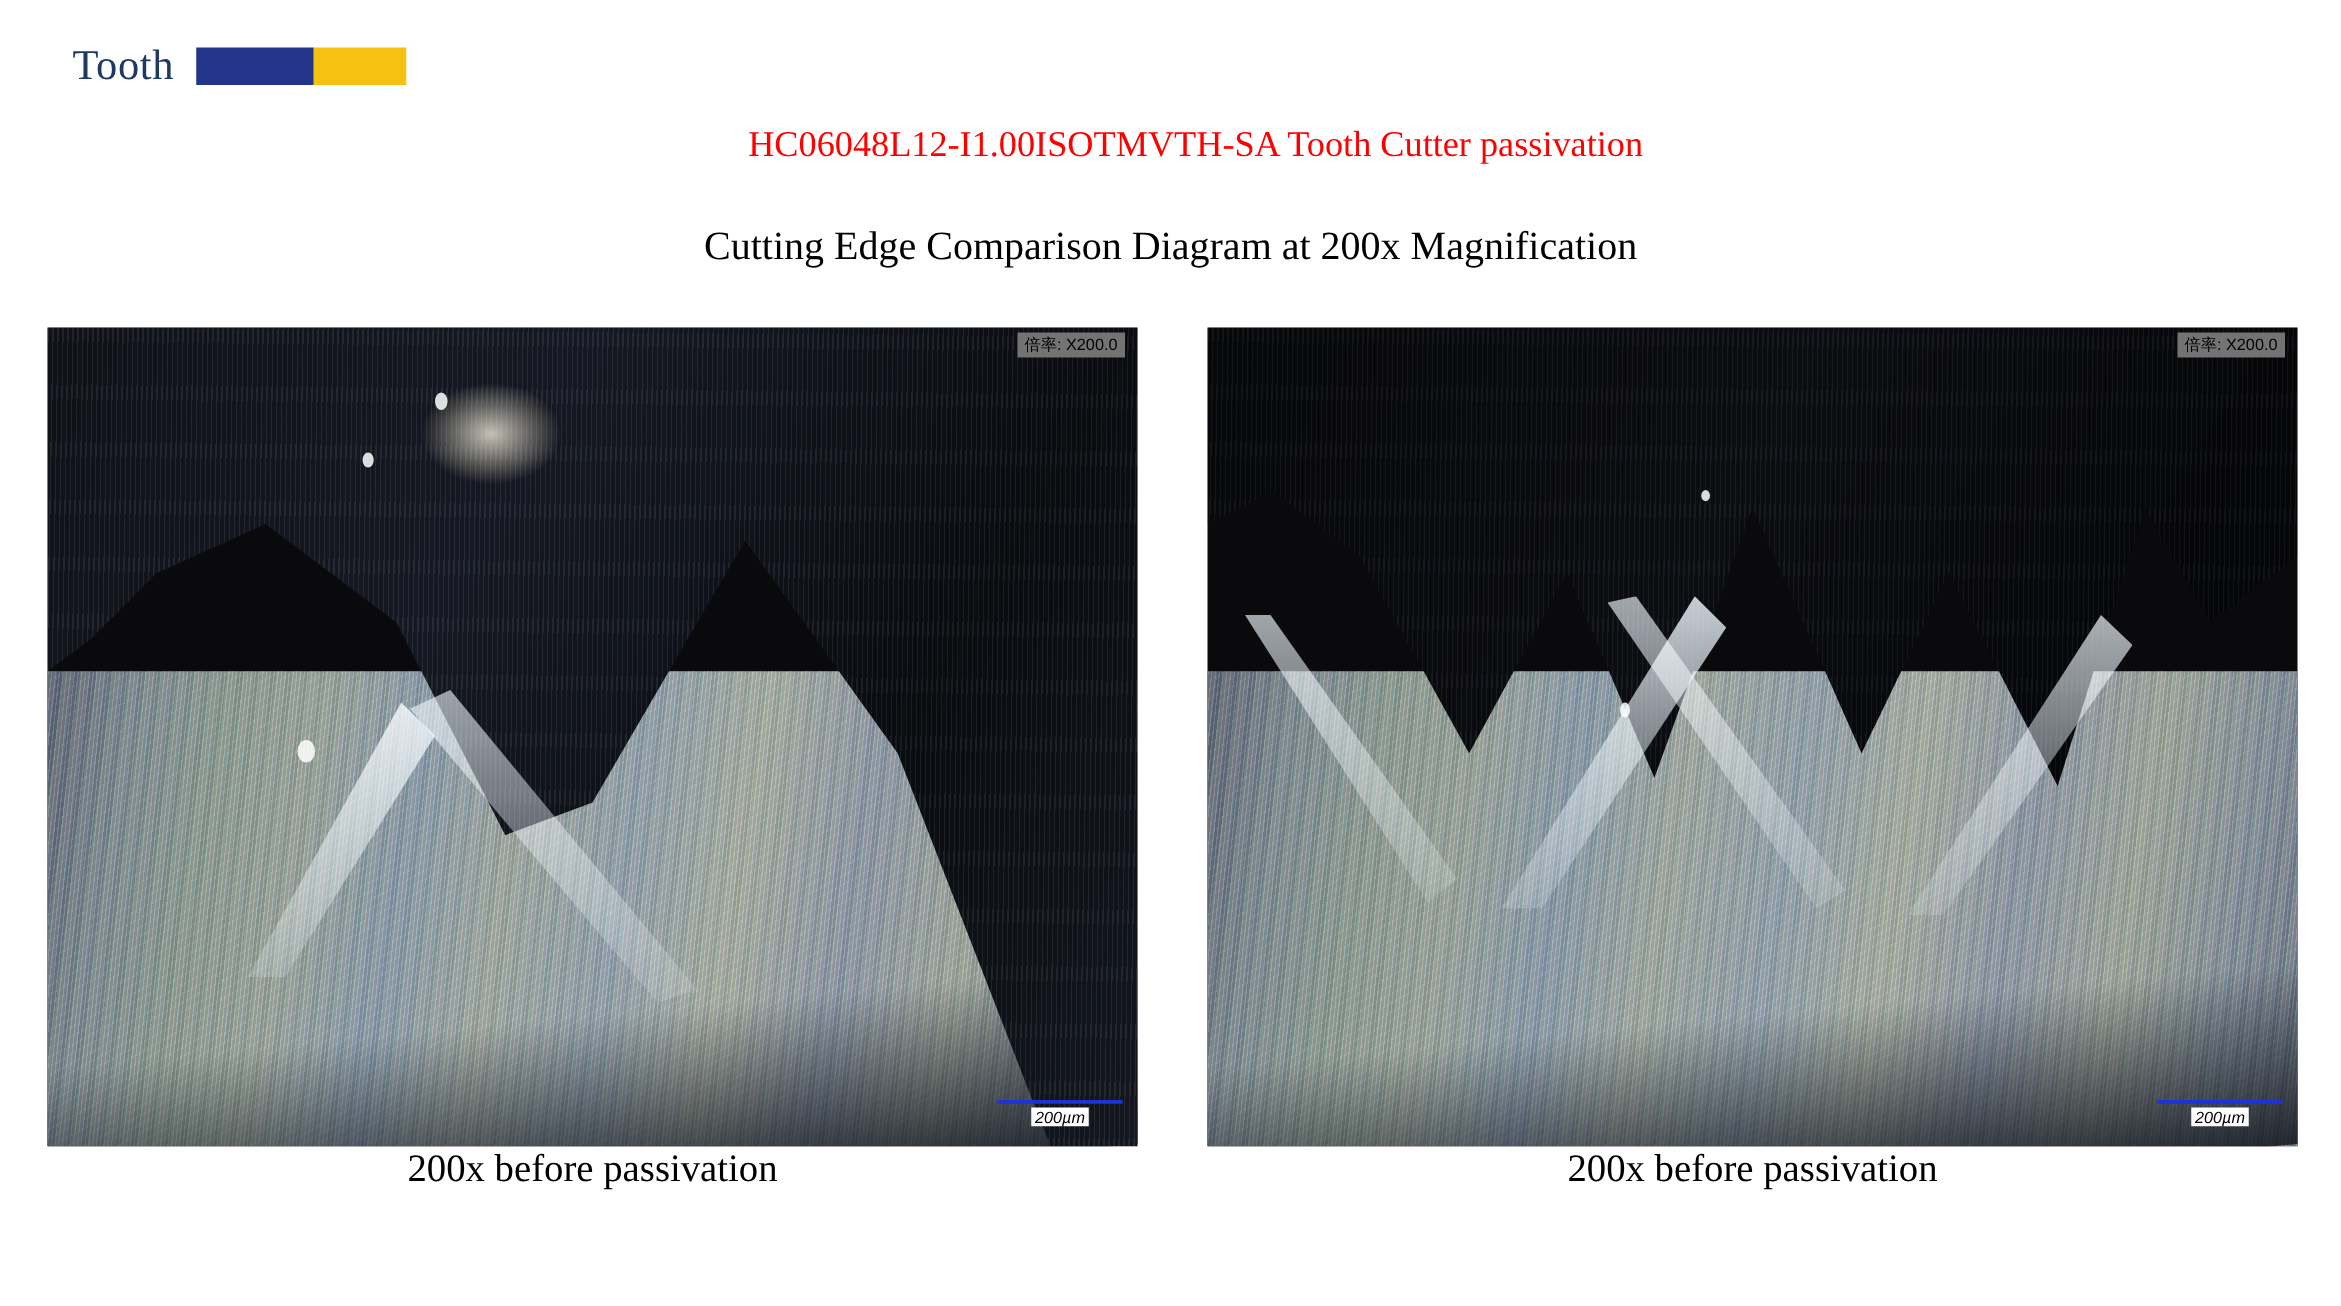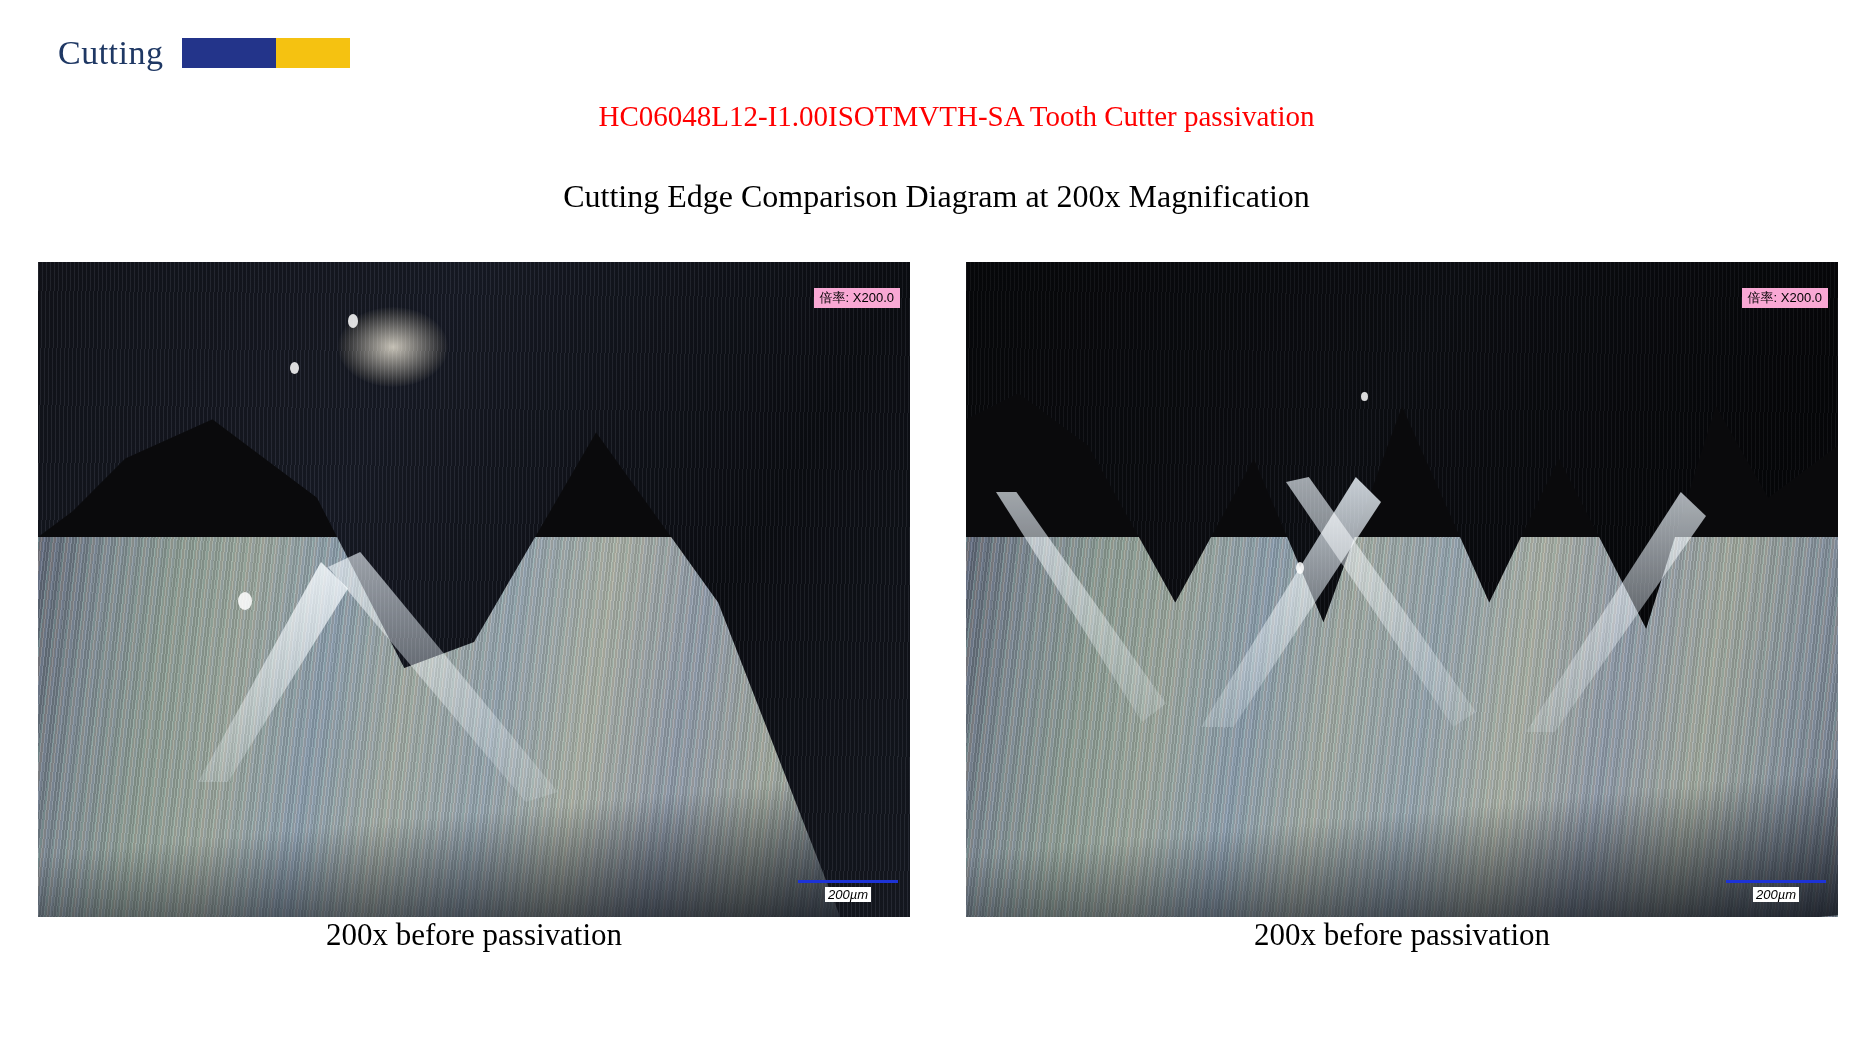--- a/index.html
+++ b/index.html
@@ -172,23 +172,23 @@
     position: absolute;
     width: 110px;
     height: 80px;
     border-radius: 50%;
     background: radial-gradient(ellipse at center, rgba(255,248,230,0.75), rgba(255,240,200,0.12) 60%, rgba(0,0,0,0) 72%);
   }
 
   
   .mag-tag {
     position: absolute;
-    top: 26px;
+    top: 4px;
     right: 10px;
-    background: #f9a8d4;
+    background: #737373;
     color: #000000;
     font-family: "Liberation Sans", sans-serif;
     font-size: 13px;
     padding: 2px 6px;
     line-height: 1.25;
     white-space: nowrap;
   }
   
   .scale-wrap {
     position: absolute;
@@ -216,21 +216,21 @@
     text-align: center;
     font-size: 31px;
     color: #000000;
     font-family: "Liberation Serif", serif;
   }
 </style>
 </head>
 <body>
 
 <div class="brand">
-  <div class="brand-name">Cutting</div>
+  <div class="brand-name">Tooth</div>
   <div class="brand-bar">
     <div class="blue"></div>
     <div class="yellow"></div>
   </div>
 </div>
 
 <div class="title-red">HC06048L12-I1.00ISOTMVTH-SA Tooth Cutter passivation</div>
 <div class="title-sub">Cutting Edge Comparison Diagram at 200x Magnification</div>
 
 <div class="figures">

